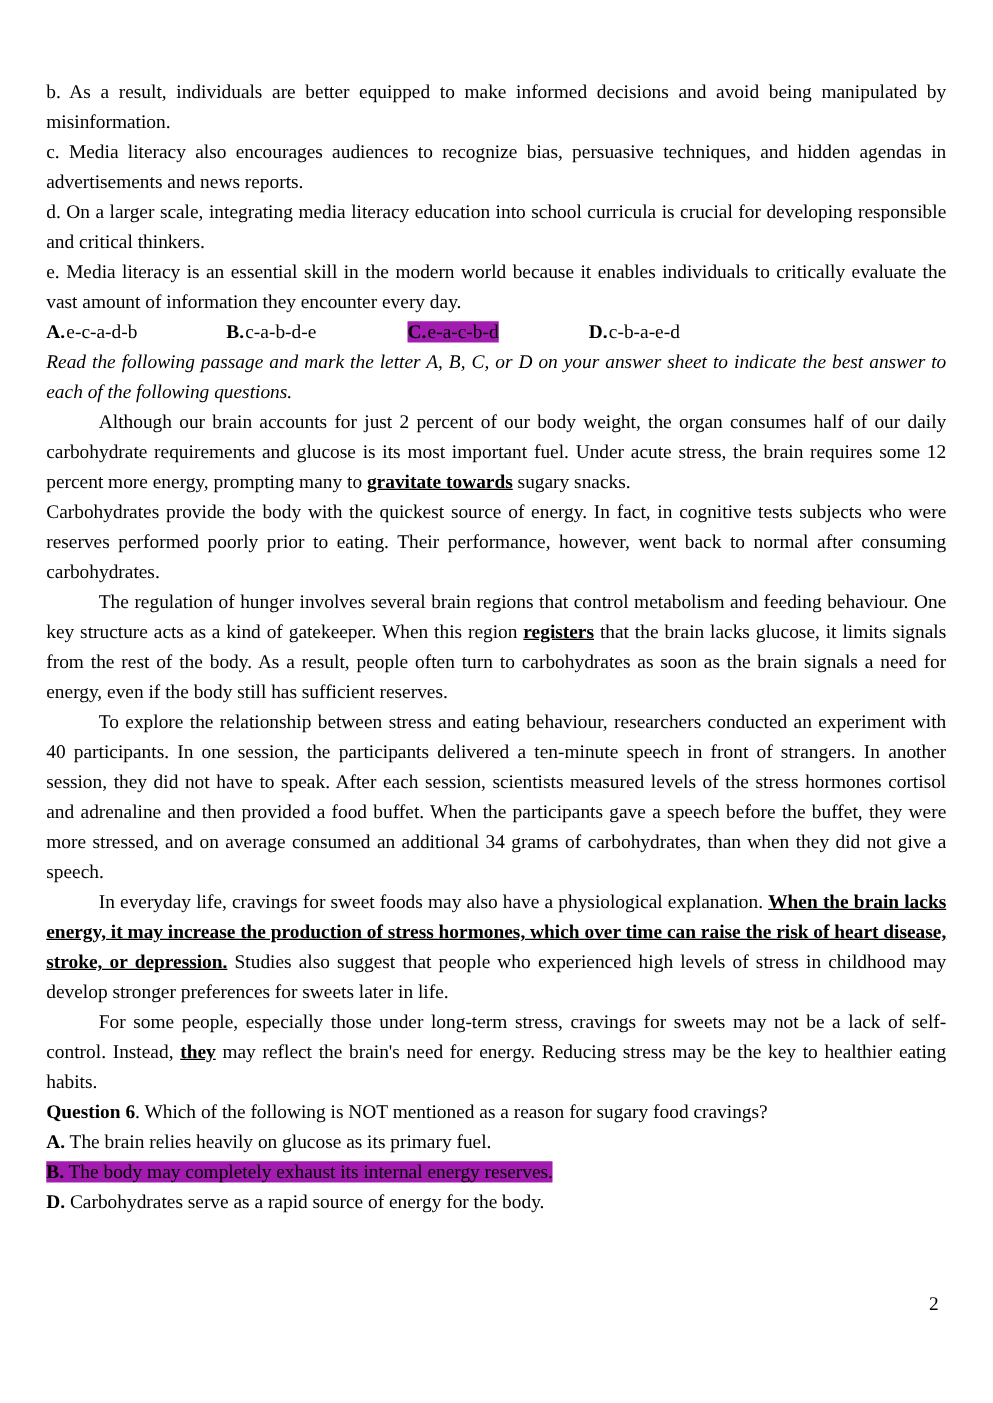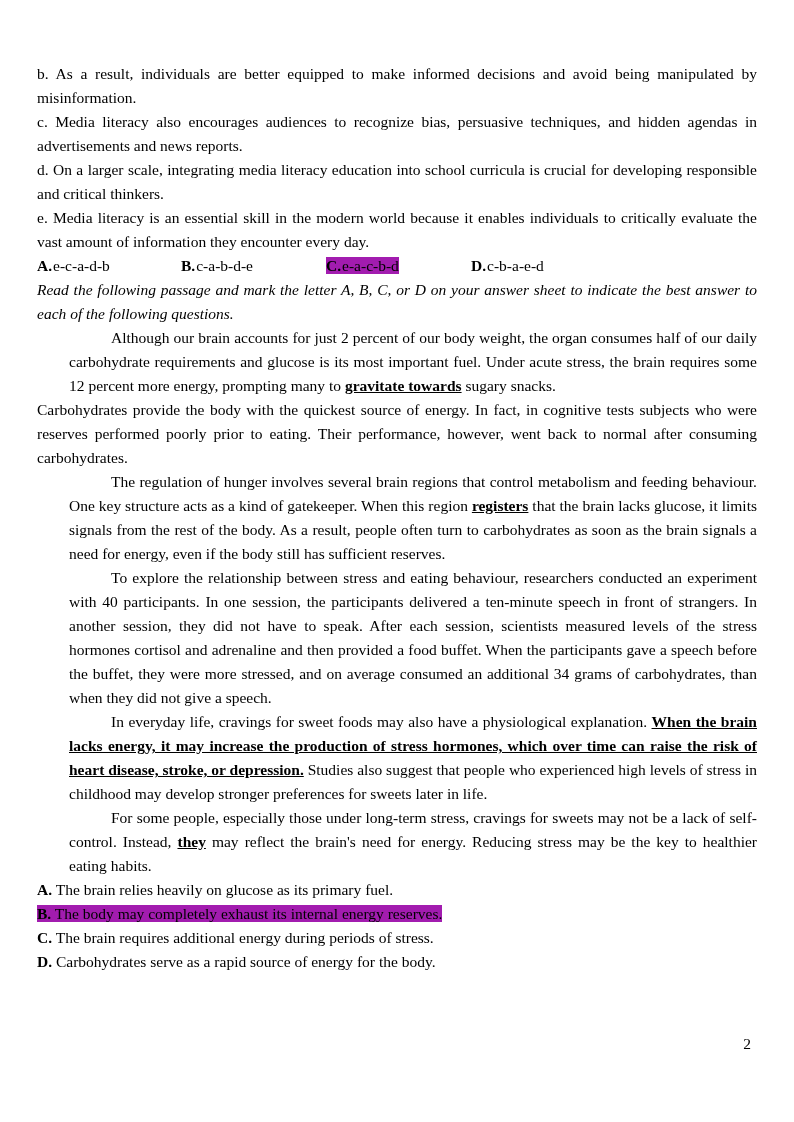--- a/index.html
+++ b/index.html
@@ -15,21 +15,21 @@
     box-sizing: border-box;
   }
   .page-content {
     position: absolute;
     top: 62px;
     left: 37px;
     right: 37px;
   }
   p { margin: 0; }
   .para { text-align: justify; }
-  .indent { text-indent: 42px; margin-left: 32px; }
+  .indent { text-indent: 42px; }
   .bold { font-weight: bold; }
   .u { font-weight: bold; text-decoration: underline; }
   .hl { background: #a21caf; }
   .instr { font-weight: normal; font-style: italic; text-align: justify; }
   .opt-row {
     display: grid;
     grid-template-columns: 144px 145px 145px 1fr;
   }
   .opt .val { margin-left: 1px; }
   .qopt { text-align: left; }
@@ -64,24 +64,24 @@
   <p class="para">Carbohydrates provide the body with the quickest source of energy. In fact, in cognitive tests subjects who were reserves performed poorly prior to eating. Their performance, however, went back to normal after consuming carbohydrates.</p>
 
   <p class="para indent"><span>The regulation of hunger involves several brain regions that control metabolism and feeding behaviour. One key structure acts as a kind of gatekeeper. When this region </span><span class="u">registers</span><span> that the brain lacks glucose, it limits signals from the rest of the body. As a result, people often turn to carbohydrates as soon as the brain signals a need for energy, even if the body still has sufficient reserves.</span></p>
 
   <p class="para indent">To explore the relationship between stress and eating behaviour, researchers conducted an experiment with 40 participants. In one session, the participants delivered a ten-minute speech in front of strangers. In another session, they did not have to speak. After each session, scientists measured levels of the stress hormones cortisol and adrenaline and then provided a food buffet. When the participants gave a speech before the buffet, they were more stressed, and on average consumed an additional 34 grams of carbohydrates, than when they did not give a speech.</p>
 
   <p class="para indent"><span>In everyday life, cravings for sweet foods may also have a physiological explanation. </span><span class="u">When the brain lacks energy, it may increase the production of stress hormones, which over time can raise the risk of heart disease, stroke, or depression.</span><span> Studies also suggest that people who experienced high levels of stress in childhood may develop stronger preferences for sweets later in life.</span></p>
 
   <p class="para indent"><span>For some people, especially those under long-term stress, cravings for sweets may not be a lack of self-control. Instead, </span><span class="u">they</span><span> may reflect the brain's need for energy. Reducing stress may be the key to healthier eating habits.</span></p>
 
+  <p class="para"><span class="bold">Question 6</span><span>. Which of the following is NOT mentioned as a reason for sugary food cravings?</span></p>
 
   <p class="qopt"><span class="bold">A.</span><span> The brain relies heavily on glucose as its primary fuel.</span></p>
 
   <p class="qopt"><span class="hl"><span class="bold">B.</span><span> The body may completely exhaust its internal energy reserves.</span></span></p>
 
-  <p class="qopt"><span class="bold">C.</span><span> The brain requires additional energy during periods of stress.</span></p>
 
   <p class="qopt"><span class="bold">D.</span><span> Carbohydrates serve as a rapid source of energy for the body.</span></p>
 
 </div>
 
 <div class="page-num">2</div>
 
 </body></html>

